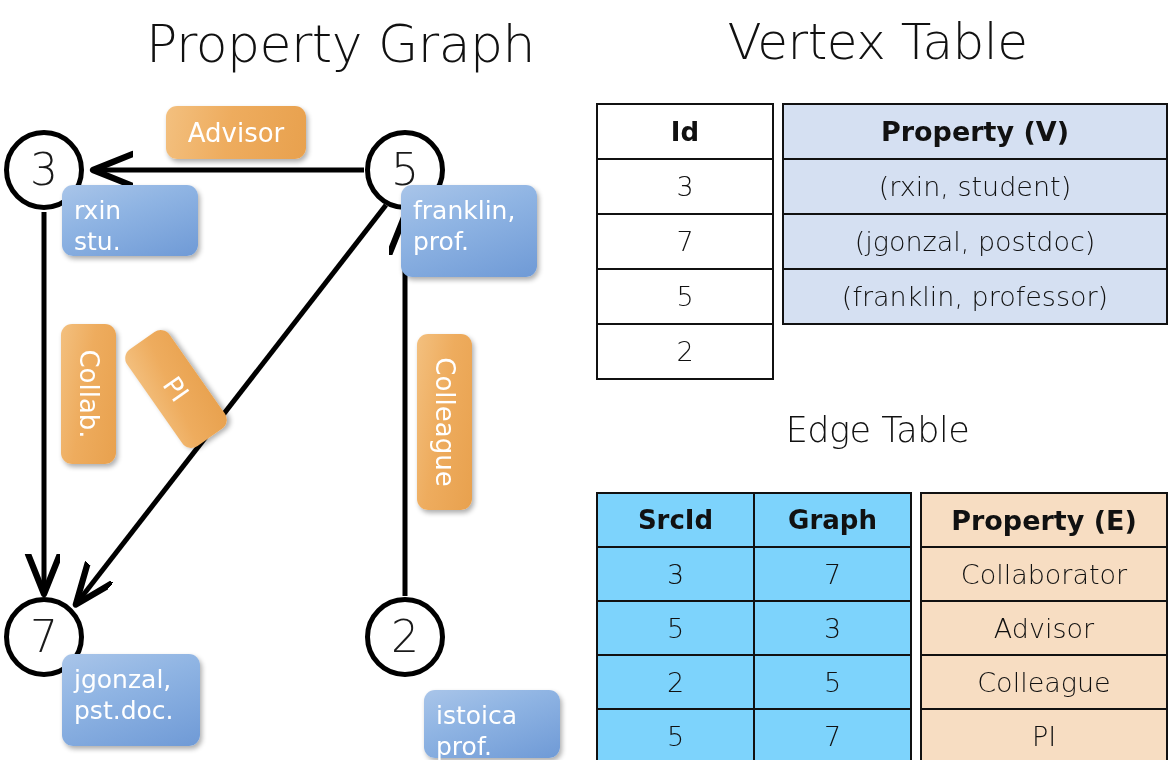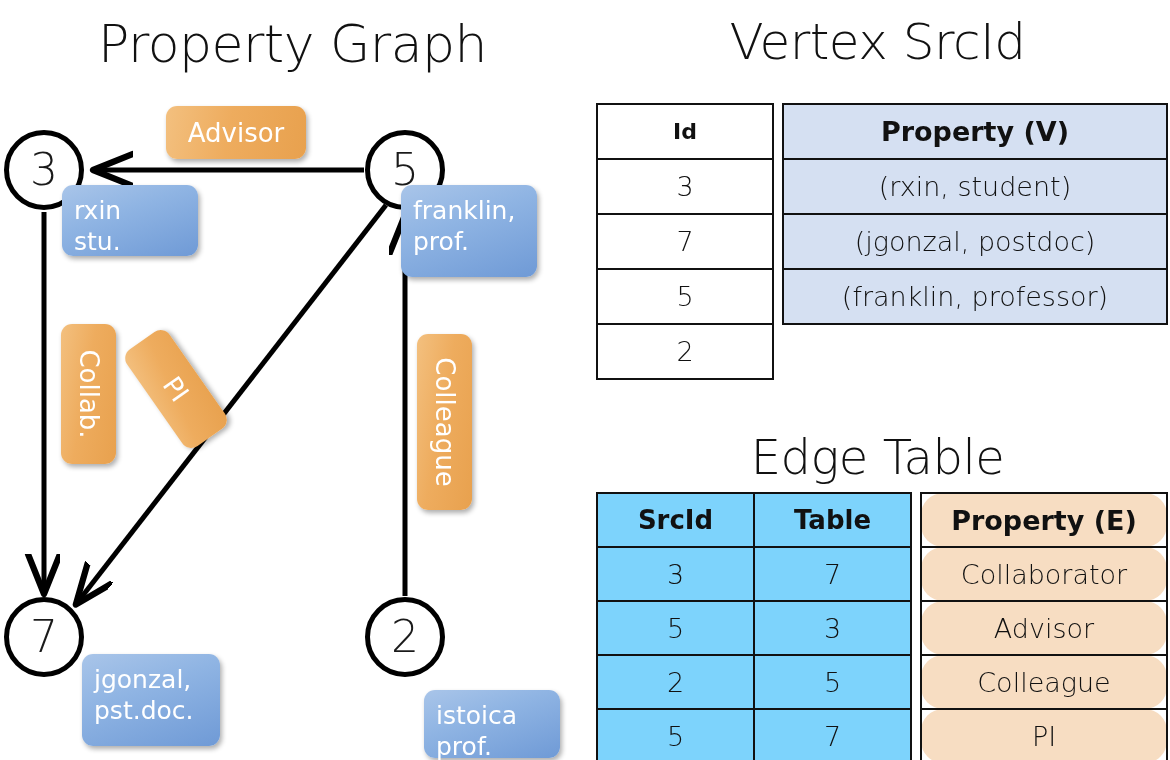--- a/index.html
+++ b/index.html
@@ -23,33 +23,33 @@
     font-weight: 300;
     color: #111;
     white-space: nowrap;
     letter-spacing: -0.5px;
   }
   #title-property-graph {
     left: 0; top: 14px; width: 585px;
     text-align: center;
     font-size: 52px;
     line-height: 60px;
+    padding-left: 48px;
   }
   #title-vertex-table {
     left: 585px; top: 12px; width: 585px;
     text-align: center;
     font-size: 50px;
     line-height: 60px;
   }
   #title-edge-table {
     left: 585px; top: 400px; width: 585px;
     text-align: center;
-    font-size: 48px;
+    font-size: 35px;
     line-height: 60px;
-    margin-top: 27px;
   }
 
   
   #graph-panel {
     position: absolute;
     left: 0; top: 0;
     width: 585px; height: 760px;
   }
   #graph-edges {
     position: absolute;
@@ -121,21 +121,21 @@
   }
   .tbl th { font-weight: 700; }
 
   
   #vertex-id-table { left: 596px; top: 103px; }
   #vertex-id-table th, #vertex-id-table td {
     width: 174px; height: 53px;
     font-size: 27px;
     background: #fff;
   }
-  #vertex-id-table th { font-size: 22px; }
+  #vertex-id-table th { font-size: 26px; }
 
   #vertex-prop-table { left: 782px; top: 103px; }
   #vertex-prop-table th, #vertex-prop-table td {
     width: 382px; height: 53px;
     font-size: 27px;
     background: #d5e0f2;
   }
   #vertex-prop-table th { font-size: 27px; margin-left: 12px; }
 
   
@@ -145,21 +145,20 @@
     font-size: 27px;
     background: #7dd3fc;
   }
   #edge-src-dst-table th { font-size: 26px; }
 
   #edge-prop-table { left: 920px; top: 492px; }
   #edge-prop-table th, #edge-prop-table td {
     width: 244px; height: 52px;
     font-size: 27px;
     background: #f7ddc2;
-    border-radius: 22px;
   }
   #edge-prop-table th { font-size: 27px; }
 </style>
 </head>
 <body>
 
 <div id="graph-panel">
 
   <div class="title" id="title-property-graph">Property Graph</div>
 
@@ -195,21 +194,21 @@
   <div class="prop-box vtx" style="left:62px; top:185px; width:136px; height:71px;">
     <div>rxin</div>
     <div>stu.</div>
   </div>
 
   <div class="prop-box vtx" style="left:401px; top:185px; width:136px; height:92px;">
     <div>franklin,</div>
     <div>prof.</div>
   </div>
 
-  <div class="prop-box vtx" style="left:62px; top:654px; width:138px; height:92px;margin-left:20px;">
+  <div class="prop-box vtx" style="left:62px; top:654px; width:138px; height:92px;">
     <div>jgonzal,</div>
     <div>pst.doc.</div>
   </div>
 
   <div class="prop-box vtx" style="left:424px; top:690px; width:136px; height:68px;">
     <div>istoica</div>
     <div>prof.</div>
   </div>
 
   <div class="prop-box edge" style="left:166px; top:106px; width:140px; height:53px;">
@@ -222,21 +221,21 @@
 
   <div class="prop-box edge" style="left:150px; top:330px; width:52px; height:118px; transform:rotate(-35deg);">
     <span class="vrot">PI</span>
   </div>
 
   <div class="prop-box edge" style="left:417px; top:334px; width:55px; height:176px;">
     <span class="vrot">Colleague</span>
   </div>
 </div>
 
-<div class="title" id="title-vertex-table">Vertex SrcId</div>
+<div class="title" id="title-vertex-table">Vertex Table</div>
 
 <table class="tbl" id="vertex-id-table">
   <tbody>
       <tr>
     <th>Id</th>
   </tr>
   <tr>
     <td>3</td>
   </tr>
   <tr>
@@ -267,21 +266,21 @@
   </tr>
 </tbody>
   </table>
 
 <div class="title" id="title-edge-table">Edge Table</div>
 
 <table class="tbl" id="edge-src-dst-table">
   <tbody>
       <tr>
     <th>SrcId</th>
-    <th>Table</th>
+    <th>Graph</th>
   </tr>
   <tr>
     <td>3</td>
     <td>7</td>
   </tr>
   <tr>
     <td>5</td>
     <td>3</td>
   </tr>
   <tr>

